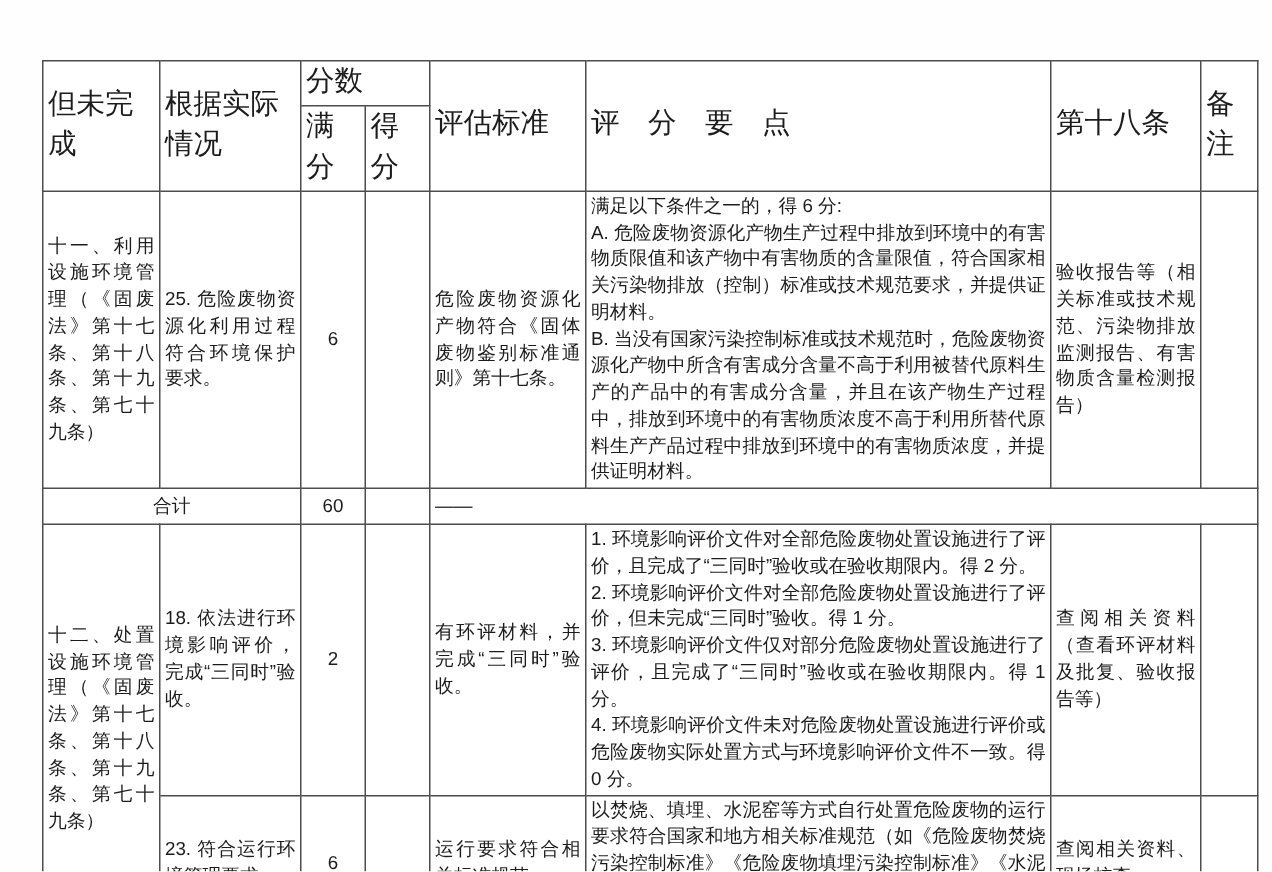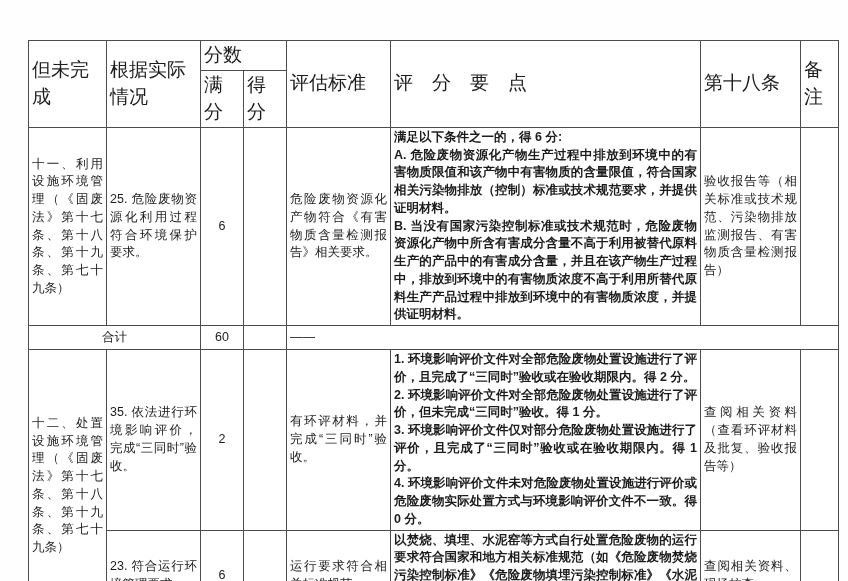--- a/index.html
+++ b/index.html
@@ -31,21 +31,20 @@
   .c{text-align:center;}
   .j{text-align:justify;text-justify:inter-character;}
   .pts{
     font-size:12px;
     line-height:14px;
     text-align:justify;
     text-justify:inter-character;
     white-space:pre-wrap;
     vertical-align:middle;
     padding:1px 2px;
-    font-weight:bold;
   }
   .hrow td{font-size:19px;vertical-align:middle;}
   .r-h1{height:26px;}
   .r-h2{height:26px;}
   .r-21{height:180px;}
   .r-total{height:24px;margin-top:24px;}
   .r-22{height:165px;}
   .r-23{height:79px;}
   .dash-cell{text-align:left;padding-left:8px;font-size:13px;}
   .footer{
@@ -88,38 +87,38 @@
     <tr class="hrow r-h2">
       <td>满分</td>
       <td>得分</td>
     </tr>
 
     <tr class="r-21">
       <td class="j">十一、利用设施环境管理（《固废法》第十七条、第十八条、第十九条、第七十九条）</td>
       <td class="j">25. 危险废物资源化利用过程符合环境保护要求。</td>
       <td class="c">6</td>
       <td class="c"></td>
-      <td class="j">危险废物资源化产物符合《有害物质含量检测报告》相关要求。</td>
+      <td class="j">危险废物资源化产物符合《固体废物鉴别标准通则》第十七条。</td>
       <td class="pts">满足以下条件之一的，得 6 分:
 A. 危险废物资源化产物生产过程中排放到环境中的有害物质限值和该产物中有害物质的含量限值，符合国家相关污染物排放（控制）标准或技术规范要求，并提供证明材料。
 B. 当没有国家污染控制标准或技术规范时，危险废物资源化产物中所含有害成分含量不高于利用被替代原料生产的产品中的有害成分含量，并且在该产物生产过程中，排放到环境中的有害物质浓度不高于利用所替代原料生产产品过程中排放到环境中的有害物质浓度，并提供证明材料。</td>
       <td class="j">验收报告等（相关标准或技术规范、污染物排放监测报告、有害物质含量检测报告）</td>
       <td></td>
     </tr>
 
     <tr class="r-total">
       <td colspan="2" class="c">合计</td>
       <td class="c">60</td>
       <td class="c"></td>
       <td colspan="4" class="dash-cell">——</td>
     </tr>
 
     <tr class="r-22">
       <td class="j" rowspan="2">十二、处置设施环境管理（《固废法》第十七条、第十八条、第十九条、第七十九条）</td>
-      <td class="j">35. 依法进行环境影响评价，完成“三同时”验收。</td>
+      <td class="j">18. 依法进行环境影响评价，完成“三同时”验收。</td>
       <td class="c">2</td>
       <td class="c"></td>
       <td class="j">有环评材料，并完成“三同时”验收。</td>
       <td class="pts">1. 环境影响评价文件对全部危险废物处置设施进行了评价，且完成了“三同时”验收或在验收期限内。得 2 分。
 2. 环境影响评价文件对全部危险废物处置设施进行了评价，但未完成“三同时”验收。得 1 分。
 3. 环境影响评价文件仅对部分危险废物处置设施进行了评价，且完成了“三同时”验收或在验收期限内。得 1 分。
 4. 环境影响评价文件未对危险废物处置设施进行评价或危险废物实际处置方式与环境影响评价文件不一致。得 0 分。</td>
       <td class="j">查阅相关资料（查看环评材料及批复、验收报告等）</td>
       <td></td>
     </tr>

